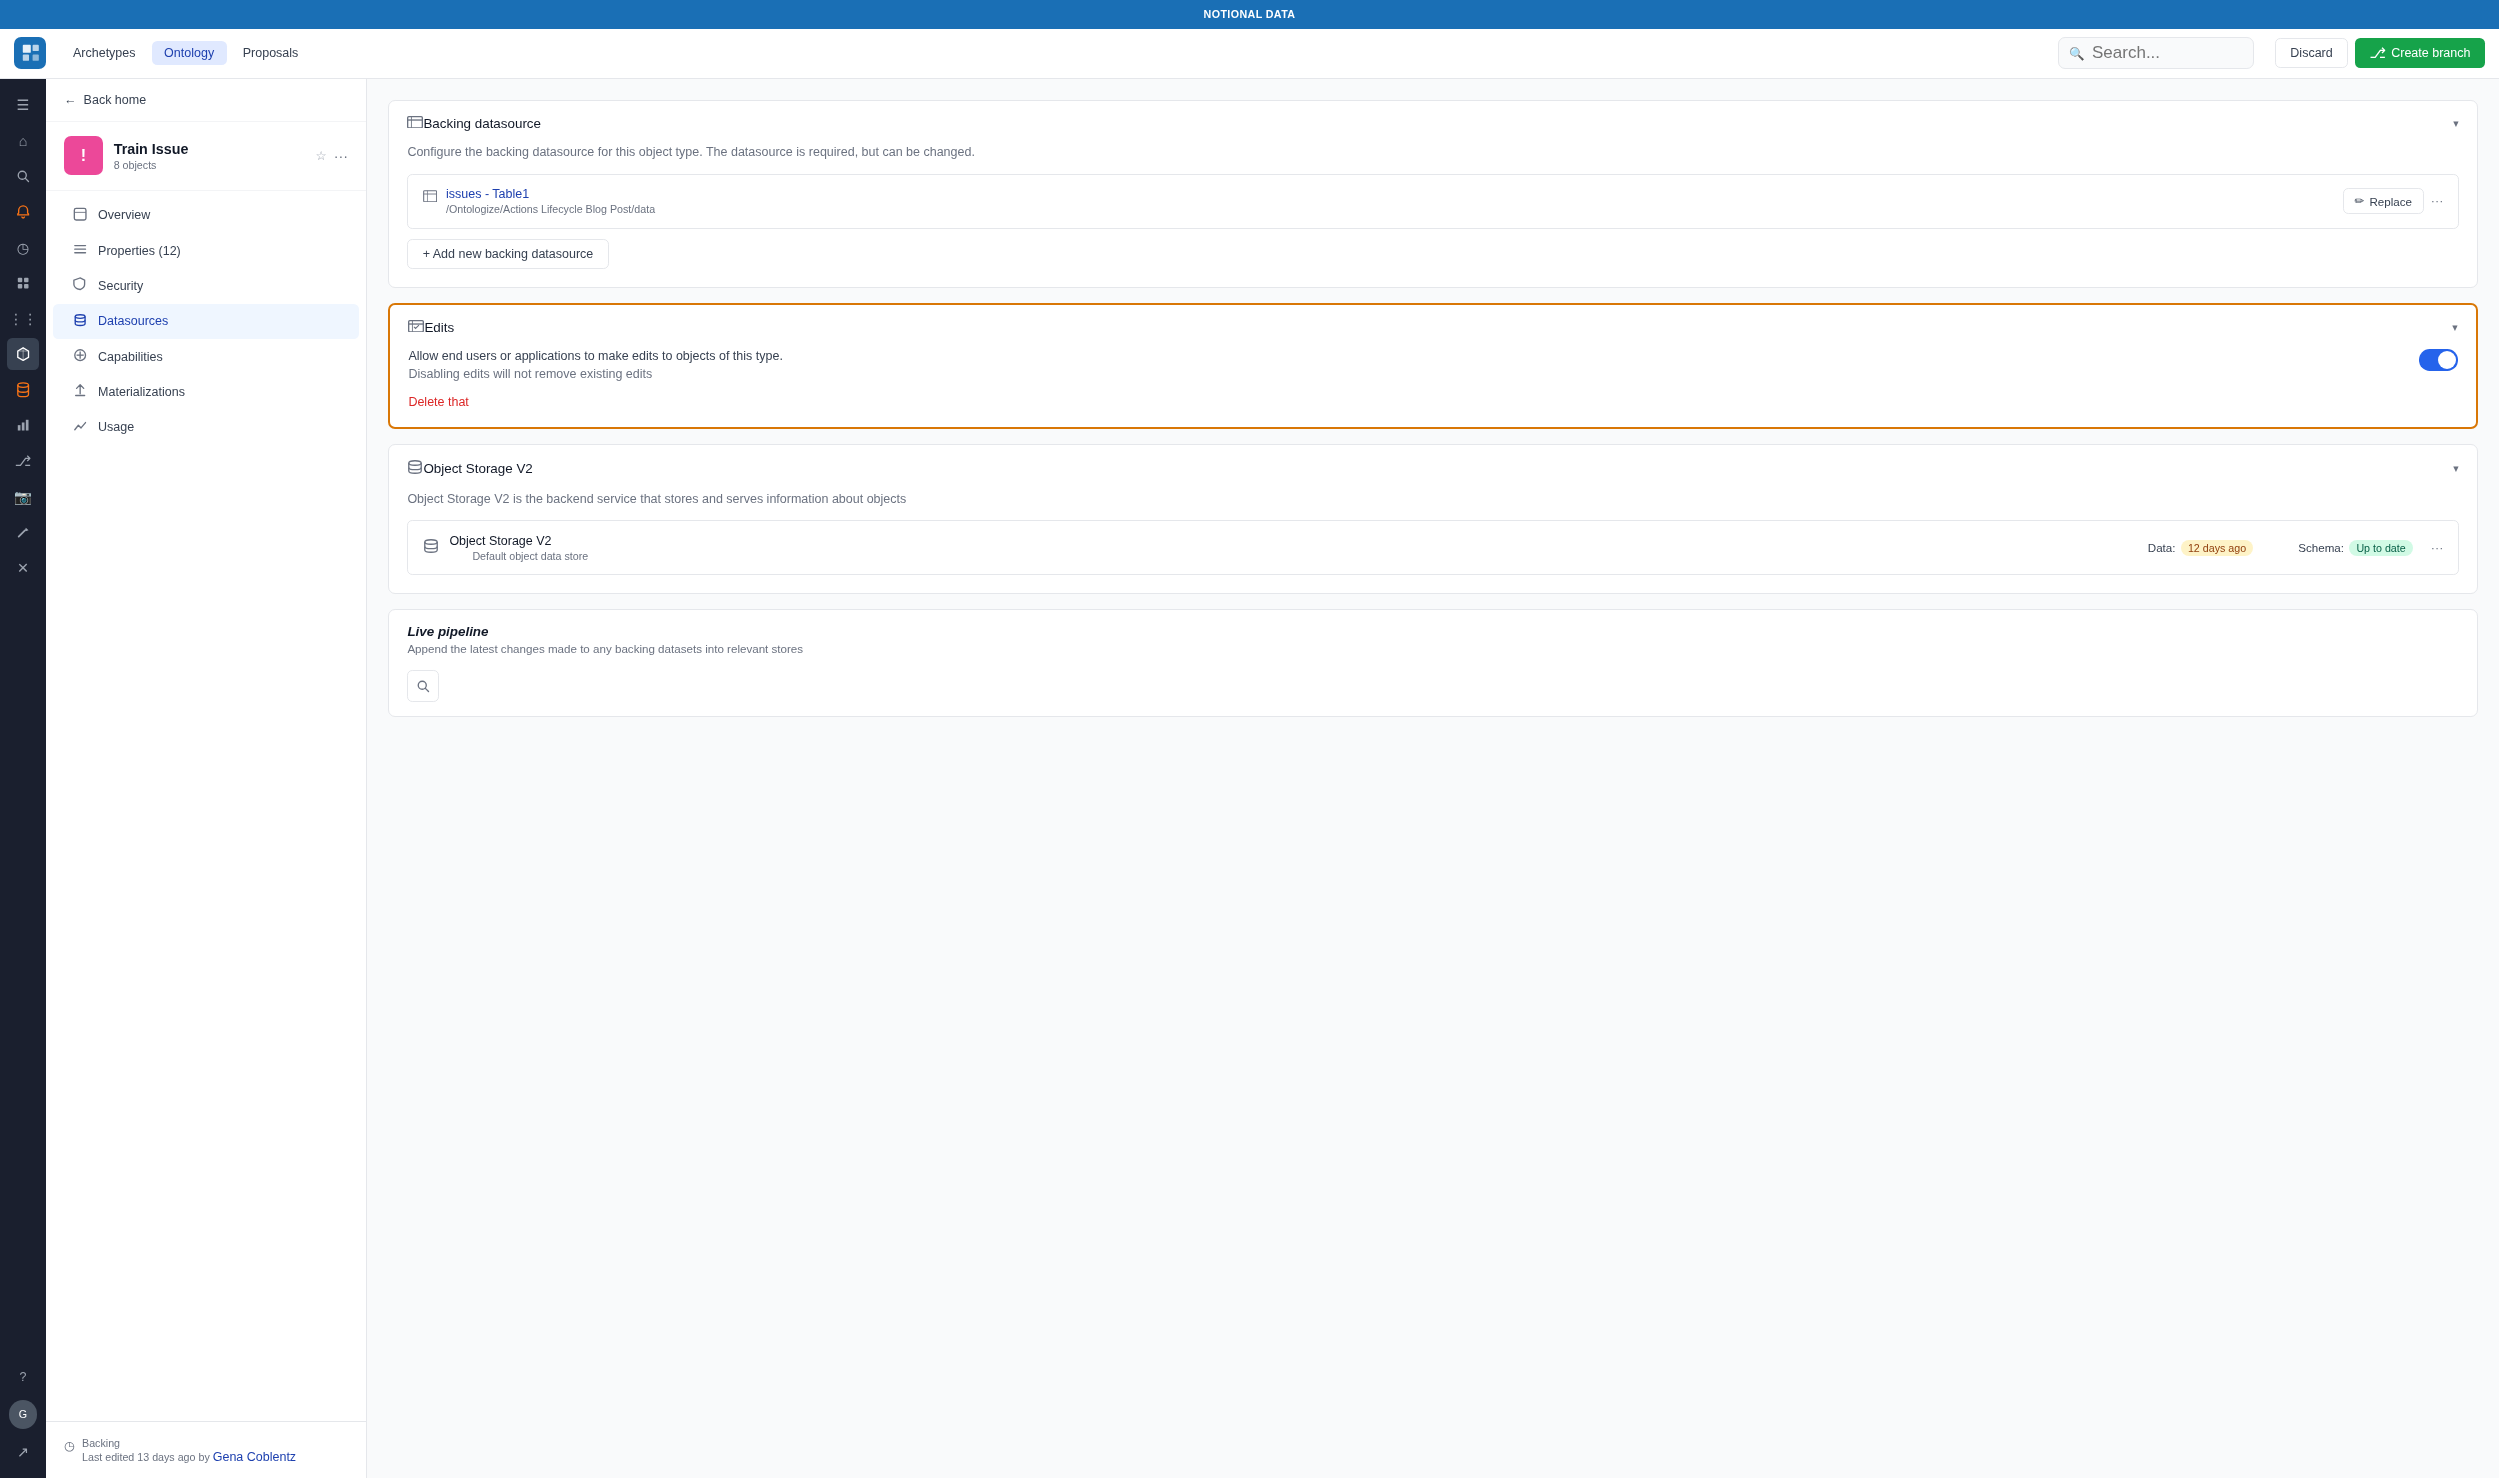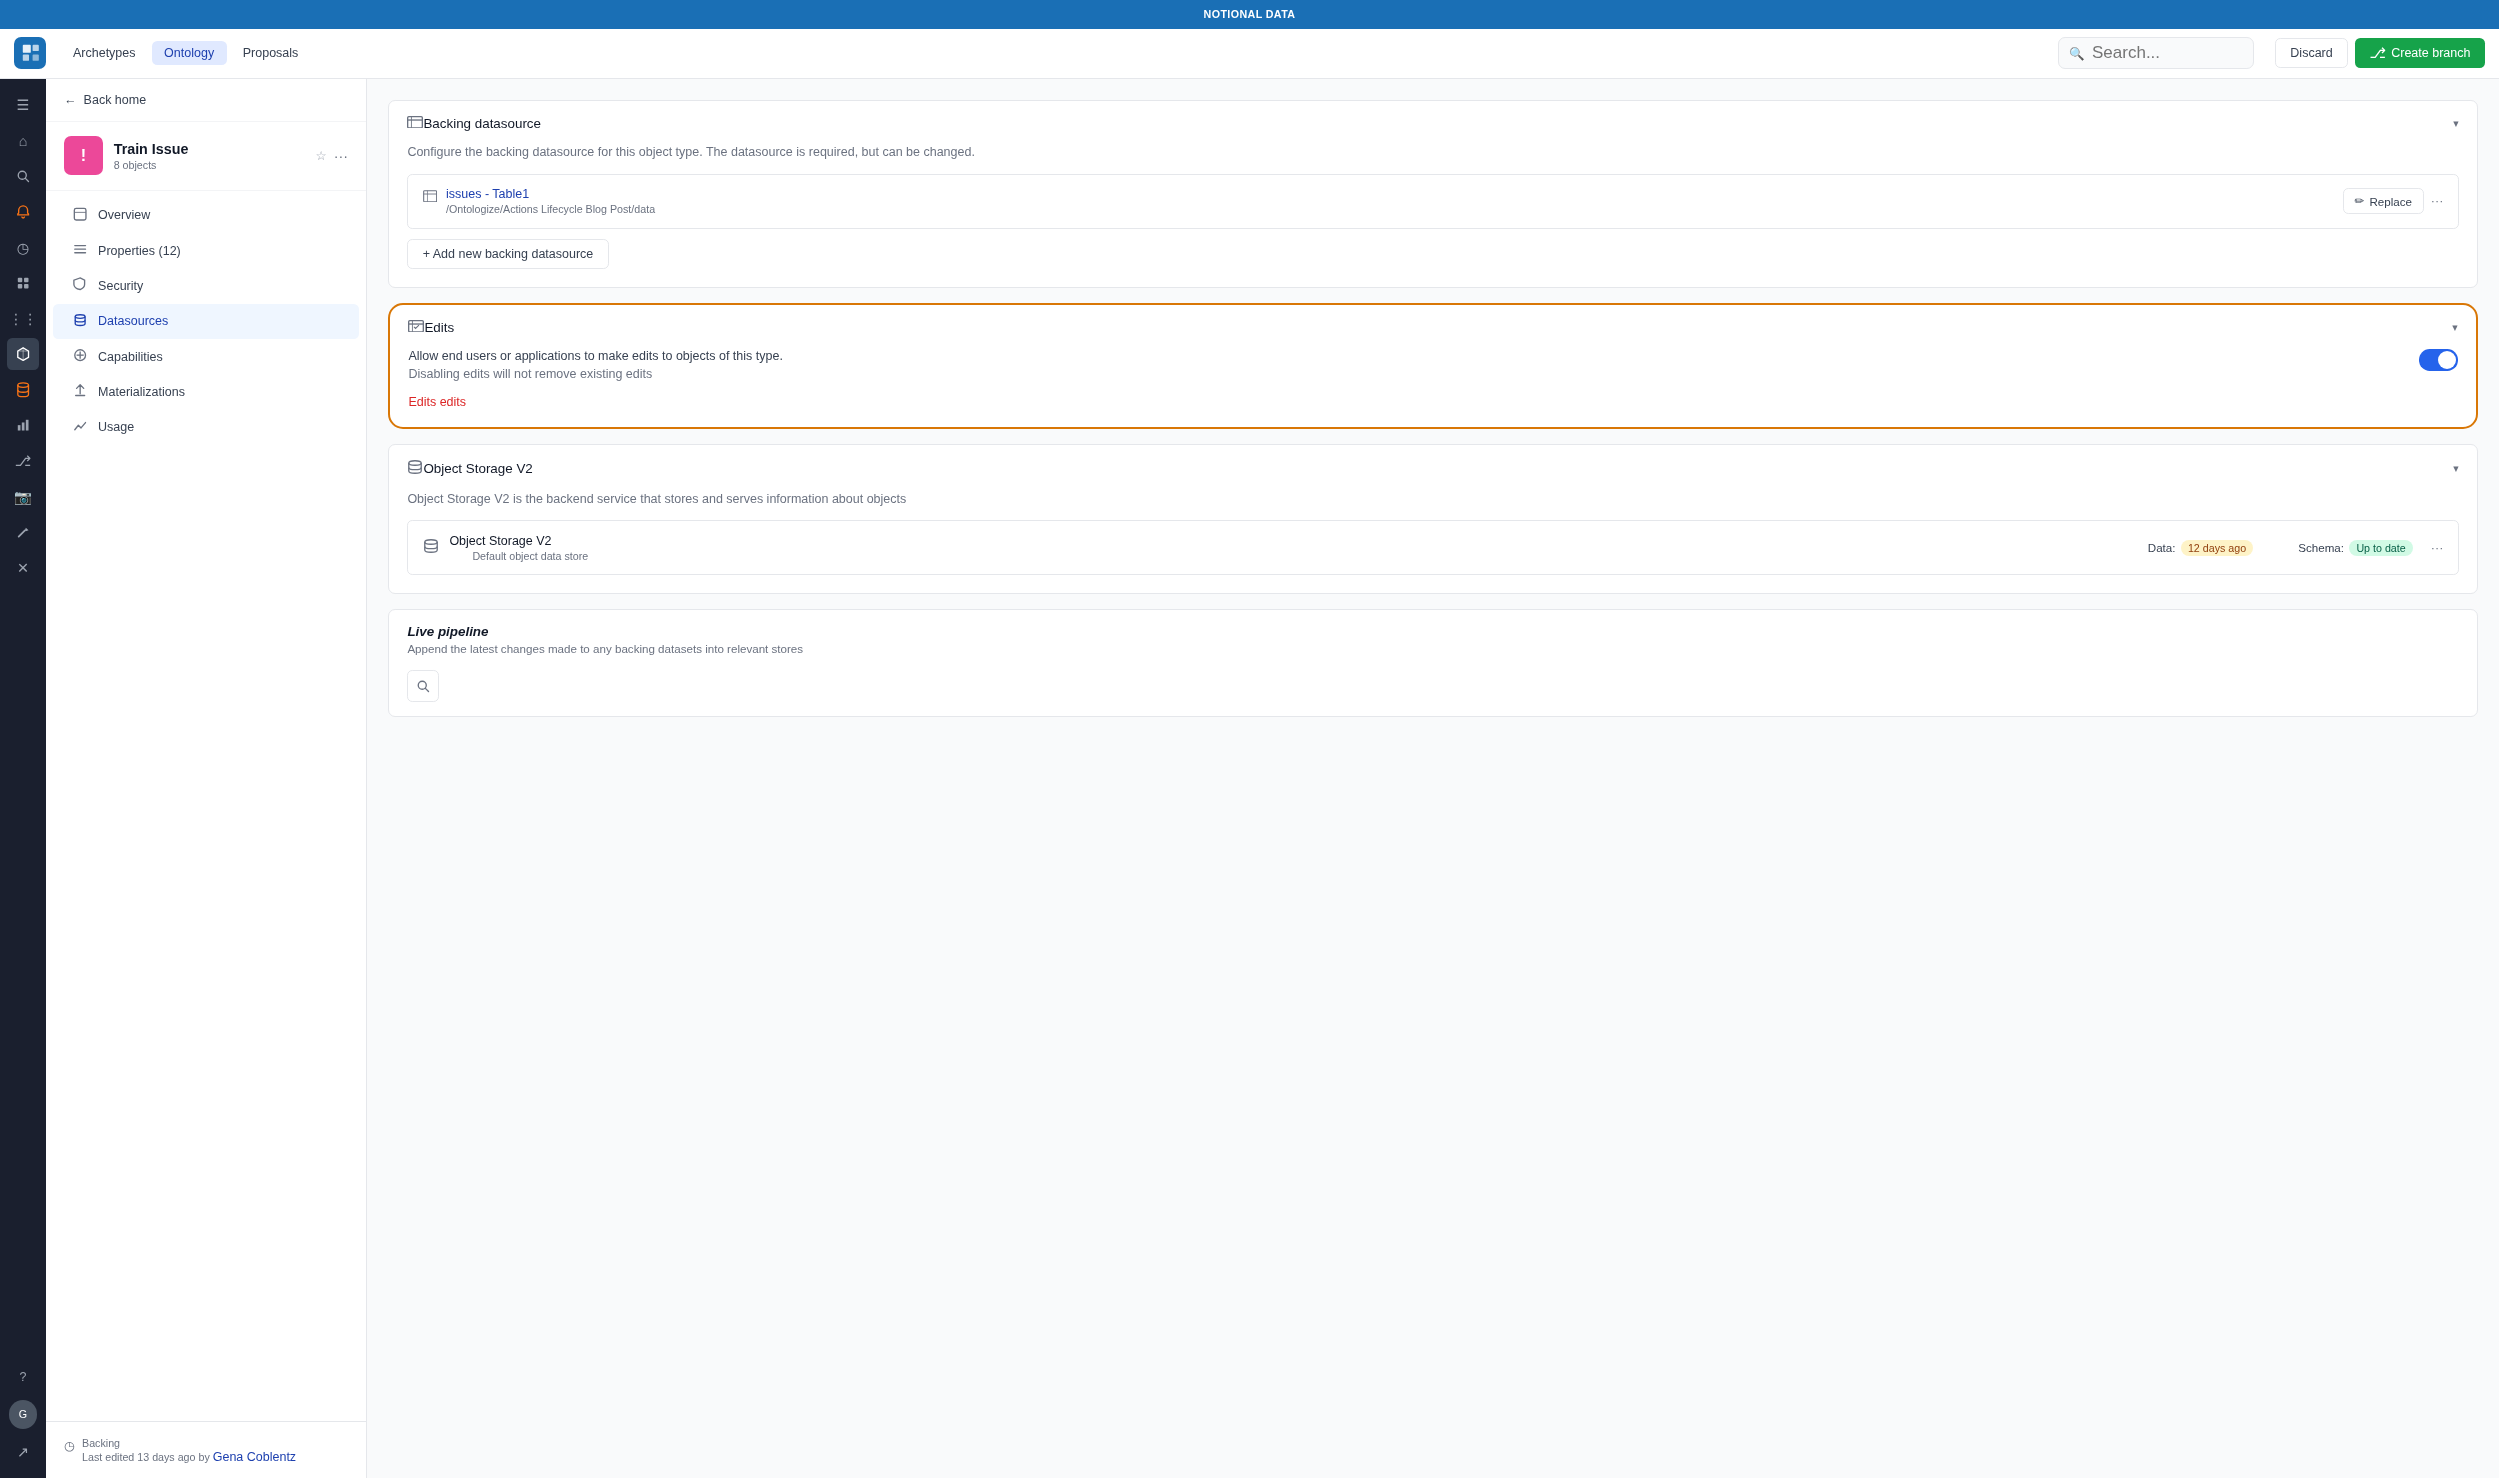--- a/index.html
+++ b/index.html
@@ -313,21 +313,21 @@
       border-radius: 5.3px;
       background: white;
       cursor: pointer;
       font-size: 12.5px;
       color: #374151;
     }
 
     
     .card.highlighted {
       border: 2.7px solid #d97706;
-      border-radius: 15px;
+      border-radius: 7px;
     }
 
     
     .toggle-switch {
       width: 39px;
       height: 21.4px;
       background: #2563eb;
       border-radius: 10.7px;
       position: relative;
       cursor: pointer;
@@ -674,21 +674,21 @@
           <span class="card-chevron">▾</span>
         </div>
         <div class="card-body">
           <div class="edits-row">
             <div class="edits-text">
               <p>Allow end users or applications to make edits to objects of this type.</p>
               <p>Disabling edits will not remove existing edits</p>
             </div>
             <div class="toggle-switch"></div>
           </div>
-          <div class="delete-edits">Edits edits</div>
+          <div class="delete-edits">Delete that</div>
         </div>
       </div>
     </div>
 
     <div class="card">
       <div class="card-header">
         <div class="card-title">
           <span class="card-icon">
             <svg width="16" height="16" viewBox="0 0 18 18" fill="none">
                 <ellipse cx="9" cy="4.5" rx="7" ry="2.5" stroke="#6b7280" stroke-width="1.5"></ellipse>

